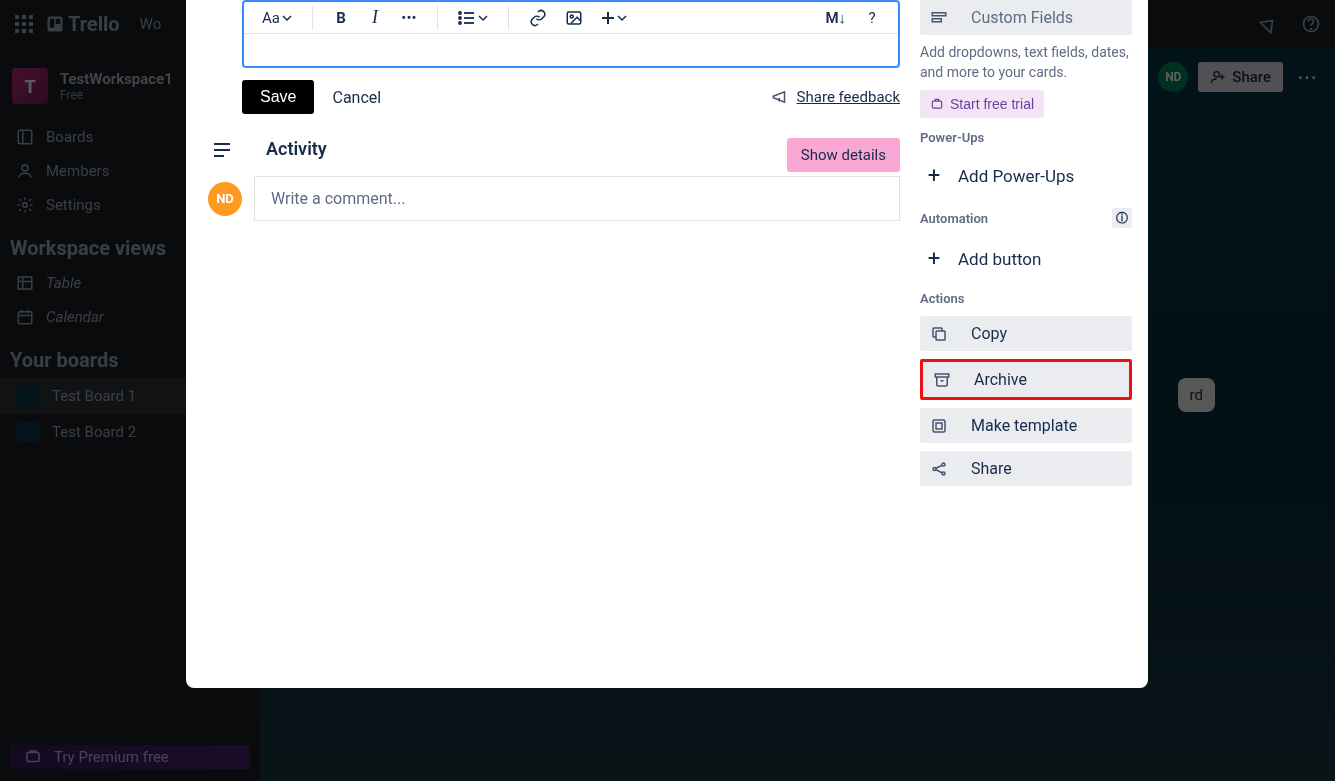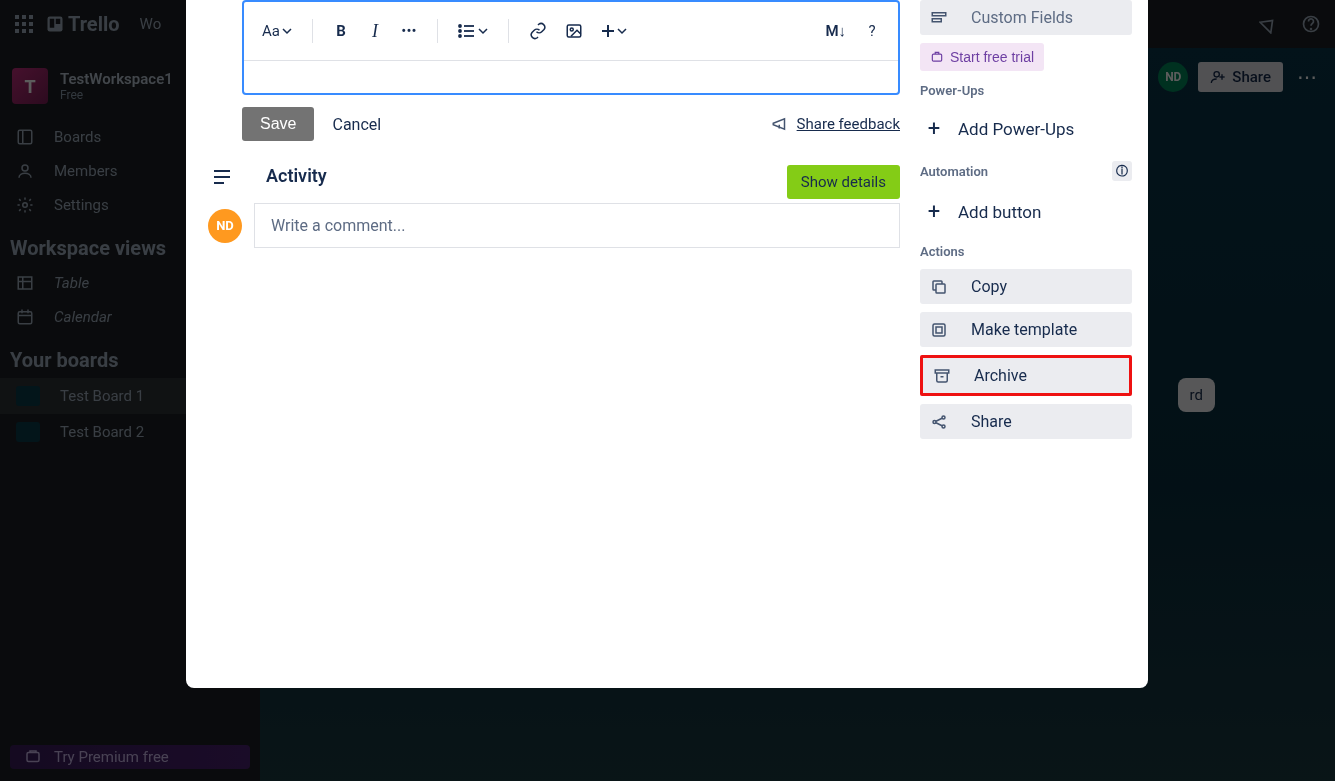--- a/index.html
+++ b/index.html
@@ -21,21 +21,21 @@
 .top-icon { width: 32px; height: 32px; display: flex; align-items: center; justify-content: center; color: #9fadbc; border-radius: 4px; }
 
 .sidebar {
   position: absolute; left: 0; top: 48px; bottom: 0; width: 260px;
   background: #1d2125; color: #9fadbc; padding-top: 12px;
 }
 .ws-header { display: flex; align-items: center; gap: 12px; padding: 8px 12px 16px; }
 .ws-badge { width: 36px; height: 36px; background: linear-gradient(135deg,#c12f7c,#7a1f56); border-radius: 4px; display:flex;align-items:center;justify-content:center;color:#fff;font-weight:700;font-size:18px;}
 .ws-title { font-weight:600; color:#b6c2cf; font-size:15px;}
 .ws-sub { font-size:12px; color:#8c9bab;}
-.nav-item { display:flex; align-items:center; gap:20px; padding:8px 16px; color:#9fadbc; font-size:15px; cursor:pointer;}
+.nav-item { display:flex; align-items:center; gap:12px; padding:8px 16px; color:#9fadbc; font-size:15px; cursor:pointer;}
 .section-label { padding: 14px 10px 6px; font-size:20px; font-weight:700; color:#9fadbc;}
 .nav-item.italic { font-style: italic; }
 .board-thumb { width:24px; height:20px; background:#0a3b4a; border-radius:3px;}
 .try-premium {
   position:absolute; bottom:12px; left:10px; right:10px; height:24px;
   background: linear-gradient(90deg,#3a1d5c,#4a2270); border-radius:4px; display:flex; align-items:center; gap:12px; padding:0 14px; color:#c9b8e8; font-size:15px;
 }
 
 .board-bg {
   position:absolute; left:260px; top:48px; right:0; bottom:0;
@@ -51,38 +51,38 @@
 }
 
 .card-modal {
   position:absolute; left:186px; top:0; width:962px; height:688px;
   background:#fff; border-radius:0 0 8px 8px; display:flex; padding:0 0 16px 0;
 }
 .modal-main { flex:1; padding: 0 8px 0 16px;}
 .modal-side { width:232px; padding: 0 16px 0 4px;}
 
 .editor-box { border:2px solid #388bff; border-radius:4px; margin: 0 8px 12px 40px;}
-.editor-toolbar { height:59px; border-bottom:1px solid #dfe1e6; display:flex; align-items:center; padding:0 12px; gap:6px;}
+.editor-toolbar { height:32px; border-bottom:1px solid #dfe1e6; display:flex; align-items:center; padding:0 12px; gap:6px;}
 .tb-sep { width:1px; height:24px; background:#dfe1e6; margin:0 8px;}
 .tb-btn { padding:6px; color:#172b4d; font-size:15px; display:flex; align-items:center; justify-content:center; min-width:28px;}
 .tb-btn.bold{font-weight:700;}
 .tb-btn.italic{font-style:italic;font-family:serif;font-size:18px;}
 .tb-spacer { flex:1;}
 .editor-body { height:32px;}
 
 .save-row { display:flex; align-items:center; gap:18px; margin: 0 8px 24px 40px;}
-.save-btn { background:#737373; color:#fff; border:none; padding:8px 18px; border-radius:3px; font-size:16px; font-weight:500;}
+.save-btn { background:#000000; color:#fff; border:none; padding:8px 18px; border-radius:3px; font-size:16px; font-weight:500;}
 .cancel-btn { color:#172b4d; font-size:16px;}
 .feedback { margin-left:auto; display:flex; align-items:center; gap:8px; color:#44546f; font-size:15px;justify-content:center;}
 .feedback a { color:#172b4d; text-decoration:underline;}
 
 .activity-row { display:flex; align-items:flex-start; gap:30px; margin:0 8px 4px 6px;}
 .activity-icon { width:28px; color:#172b4d;}
 .activity-title { font-weight:600; font-size:18px; color:#172b4d; flex:1;}
-.show-details { background:#84cc16; border-radius:3px; padding:8px 14px; color:#172b4d; font-size:15px;}
+.show-details { background:#f9a8d4; border-radius:3px; padding:8px 14px; color:#172b4d; font-size:15px;}
 
 .comment-row { display:flex; align-items:center; gap:12px; margin:0 8px 0 6px;}
 .avatar-sm { width:34px;height:34px;border-radius:50%;background:#ff991f;color:#fff;display:flex;align-items:center;justify-content:center;font-weight:700;font-size:13px;}
 .comment-input { flex:1; border:1px solid #dfe1e6; border-radius:0; padding:12px 16px; color:#5e6c84; font-size:16px;}
 
 .side-btn { background:#ebecf0; border-radius:3px; padding:8px 10px; display:flex; align-items:center; gap:23px; color:#172b4d; font-size:16px; margin-bottom:8px;}
 .side-btn svg, .side-btn .ico { width:18px; height:18px; color:#44546f;}
 .side-label { font-size:13px; color:#5e6c84; font-weight:600; margin:12px 0 10px;}
 .side-label.row { display:flex; align-items:center; justify-content:space-between;}
 .info-circ { width:20px;height:20px;border-radius:3px;background:#ebecf0;display:flex;align-items:center;justify-content:center;font-size:12px;color:#172b4d;}
@@ -305,20 +305,21 @@
   </div>
 
   <div class="modal-side">
     <div class="side-btn">
       <svg class="ico" viewBox="0 0 24 24" fill="none" stroke="currentColor" stroke-width="2">
           <rect x="3" y="5" width="18" height="4"></rect>
           <rect x="3" y="13" width="12" height="4"></rect>
         </svg>
       <span style="color:#5e6c84">Custom Fields</span>
     </div>
+    <div class="side-desc">Add dropdowns, text fields, dates, and more to your cards.</div>
     <button class="trial-btn">
       <svg width="14" height="14" viewBox="0 0 24 24" fill="none" stroke="currentColor" stroke-width="2">
           <rect x="4" y="7" width="16" height="12" rx="2"></rect>
           <path d="M9 7V4h6v3"></path>
         </svg>
       <span>Start free trial</span>
     </button>
 
     <div class="side-label">Power-Ups</div>
     <div class="side-link">
@@ -336,34 +337,34 @@
     </div>
 
     <div class="side-label">Actions</div>
     <div class="side-btn">
       <svg class="ico" viewBox="0 0 24 24" fill="none" stroke="currentColor" stroke-width="2">
           <rect x="8" y="8" width="12" height="12" rx="1"></rect>
           <path d="M16 8V5a1 1 0 00-1-1H5a1 1 0 00-1 1v10a1 1 0 001 1h3"></path>
         </svg>
       <span>Copy</span>
     </div>
-    <div class="side-btn">
-      <svg class="ico" viewBox="0 0 24 24" fill="none" stroke="currentColor" stroke-width="2">
-          <rect x="4" y="4" width="16" height="16" rx="2"></rect>
-          <rect x="8" y="8" width="8" height="8"></rect>
-        </svg>
-      <span>Make template</span>
-    </div>
     <div class="side-btn highlight">
       <svg class="ico" viewBox="0 0 24 24" fill="none" stroke="currentColor" stroke-width="2">
           <rect x="3" y="4" width="18" height="4"></rect>
           <path d="M5 8v10a2 2 0 002 2h10a2 2 0 002-2V8"></path>
           <line x1="10" y1="13" x2="14" y2="13"></line>
         </svg>
       <span>Archive</span>
+    </div>
+    <div class="side-btn">
+      <svg class="ico" viewBox="0 0 24 24" fill="none" stroke="currentColor" stroke-width="2">
+          <rect x="4" y="4" width="16" height="16" rx="2"></rect>
+          <rect x="8" y="8" width="8" height="8"></rect>
+        </svg>
+      <span>Make template</span>
     </div>
     <div class="side-btn">
       <svg class="ico" viewBox="0 0 24 24" fill="none" stroke="currentColor" stroke-width="2">
           <circle cx="6" cy="12" r="2"></circle>
           <circle cx="18" cy="6" r="2"></circle>
           <circle cx="18" cy="18" r="2"></circle>
           <line x1="8" y1="11" x2="16" y2="7"></line>
           <line x1="8" y1="13" x2="16" y2="17"></line>
         </svg>
       <span>Share</span>

